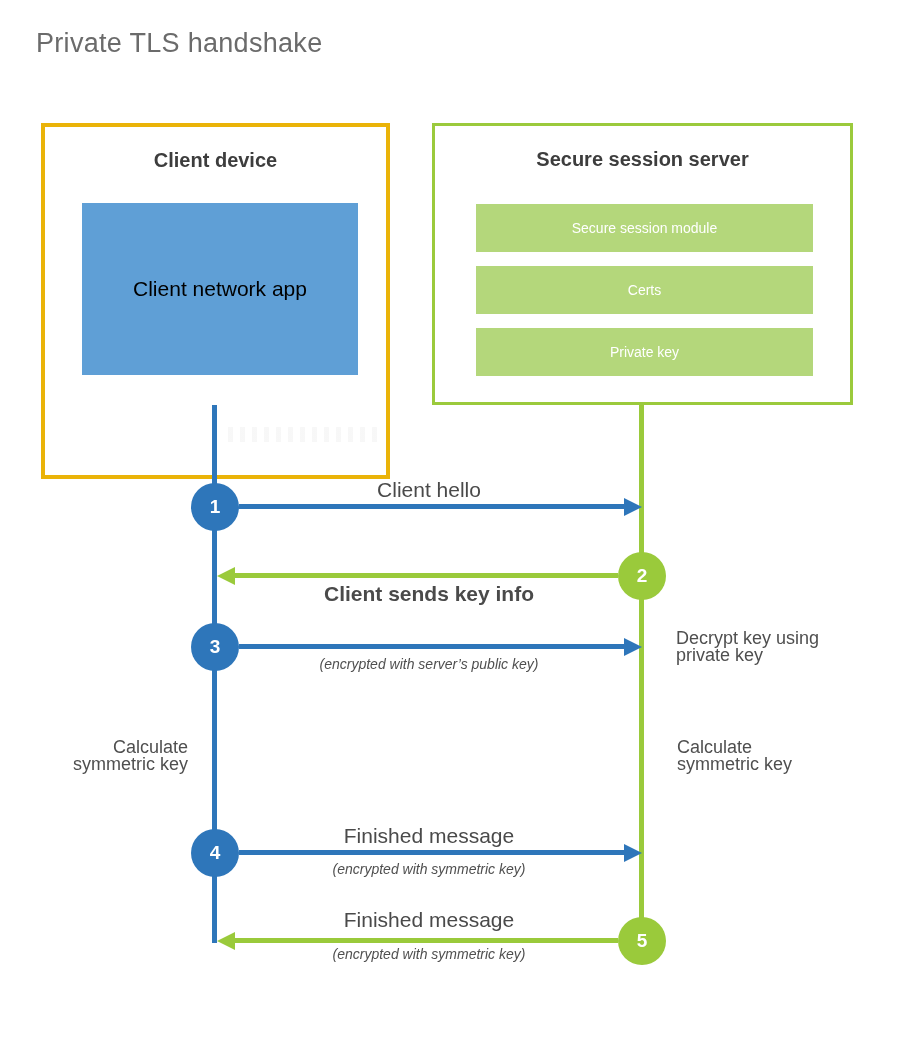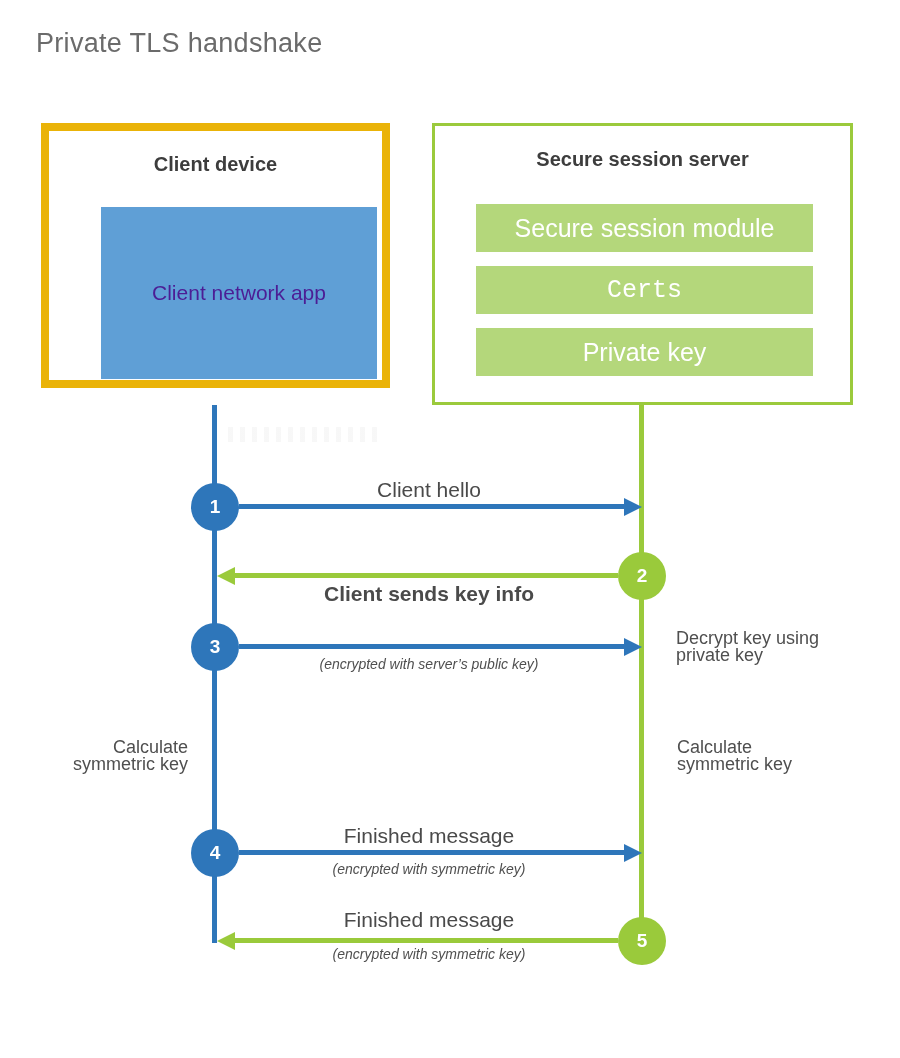--- a/index.html
+++ b/index.html
@@ -7,37 +7,37 @@
     position:relative;width:900px;height:1058px;background:#ffffff;overflow:hidden;
     font-family:"Liberation Sans","DejaVu Sans",sans-serif;
   }
   .abs{position:absolute;}
   
   .page-title{
     left:36px;top:28px;font-size:27px;font-weight:300;color:#6b6b6b;letter-spacing:0.3px;
   }
   
   .entity-box{background:#ffffff;box-sizing:border-box;}
-  .client-box{left:41px;top:123px;width:349px;height:265px;border:8px solid #eab308;}
+  .client-box{left:41px;top:123px;width:349px;height:356px;border:4px solid #eab308;}
   .server-box{left:432px;top:123px;width:421px;height:282px;border:3px solid #9bca3c;}
   .entity-title{
     position:absolute;left:0;right:0;top:22px;text-align:center;
     font-size:20px;font-weight:bold;color:#3d3d3d;
   }
   .app-box{
     position:absolute;left:37px;top:76px;width:276px;height:172px;background:#5f9fd6;
     display:flex;align-items:center;justify-content:center;text-align:center;
-    color:#4c1d95;font-size:21px;line-height:1.5;padding:0 40px;box-sizing:border-box;margin-left:15px;
+    color:#000000;font-size:21px;line-height:1.5;padding:0 40px;box-sizing:border-box;
   }
   .module-bar{
     position:absolute;left:41px;width:337px;height:48px;background:#b4d77b;
     display:flex;align-items:center;justify-content:center;
-    color:#ffffff;font-size:25px;
+    color:#ffffff;font-size:14px;
   }
-  .bar-1{top:78px;} .bar-2{top:140px;font-family:Liberation Mono, monospace;} .bar-3{top:202px;}
+  .bar-1{top:78px;} .bar-2{top:140px;} .bar-3{top:202px;}
   
   .lifeline{width:5px;}
   .lifeline.blue{left:212px;top:405px;height:538px;background:#2e76ba;}
   .lifeline.green{left:639px;top:405px;height:536px;background:#9aca3b;}
   
   .ghost{
     left:228px;top:427px;width:156px;height:15px;opacity:0.55;
     background:repeating-linear-gradient(90deg,rgba(140,140,140,0.12) 0 5px,transparent 5px 12px);
   }
   

